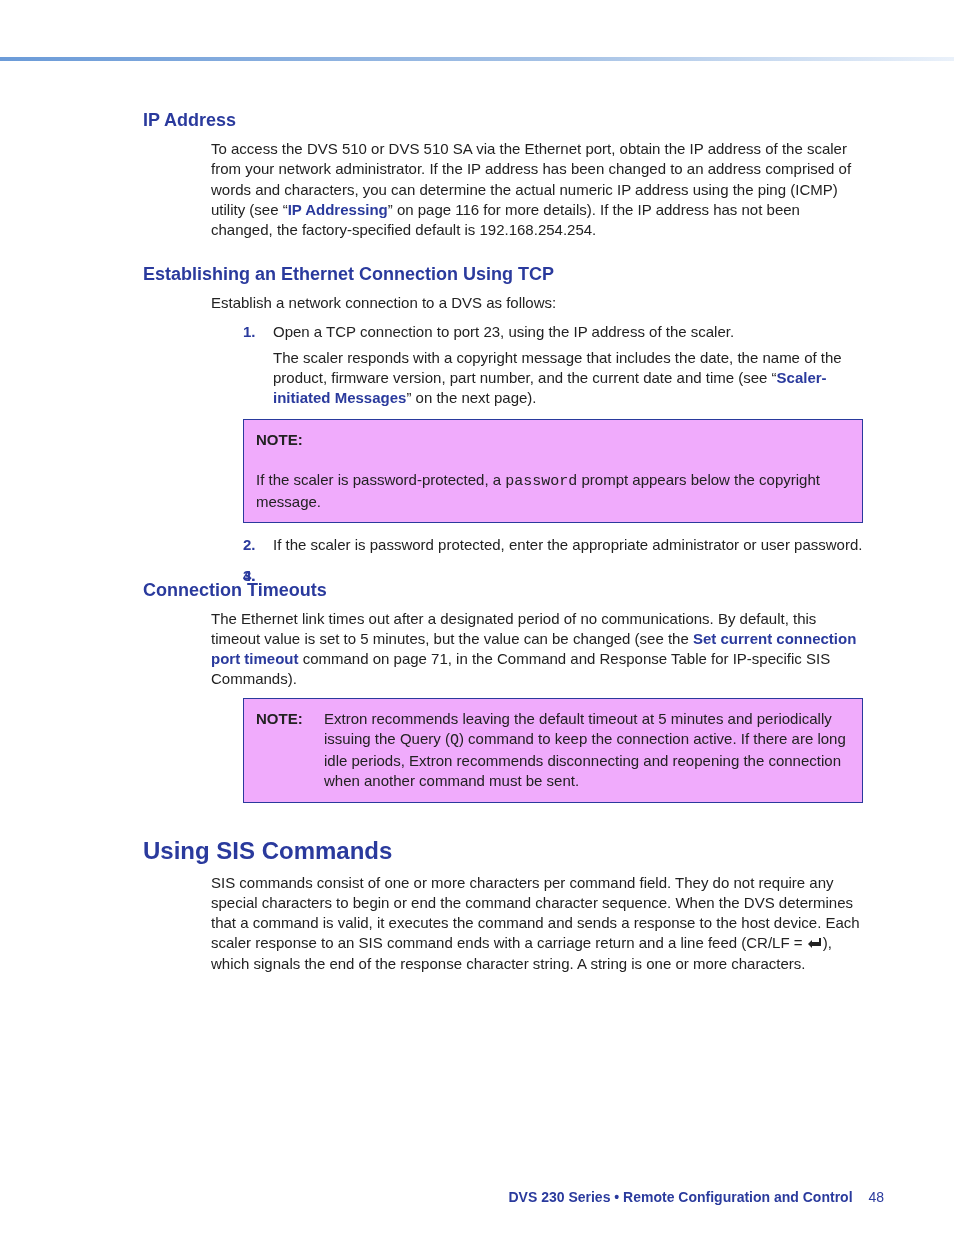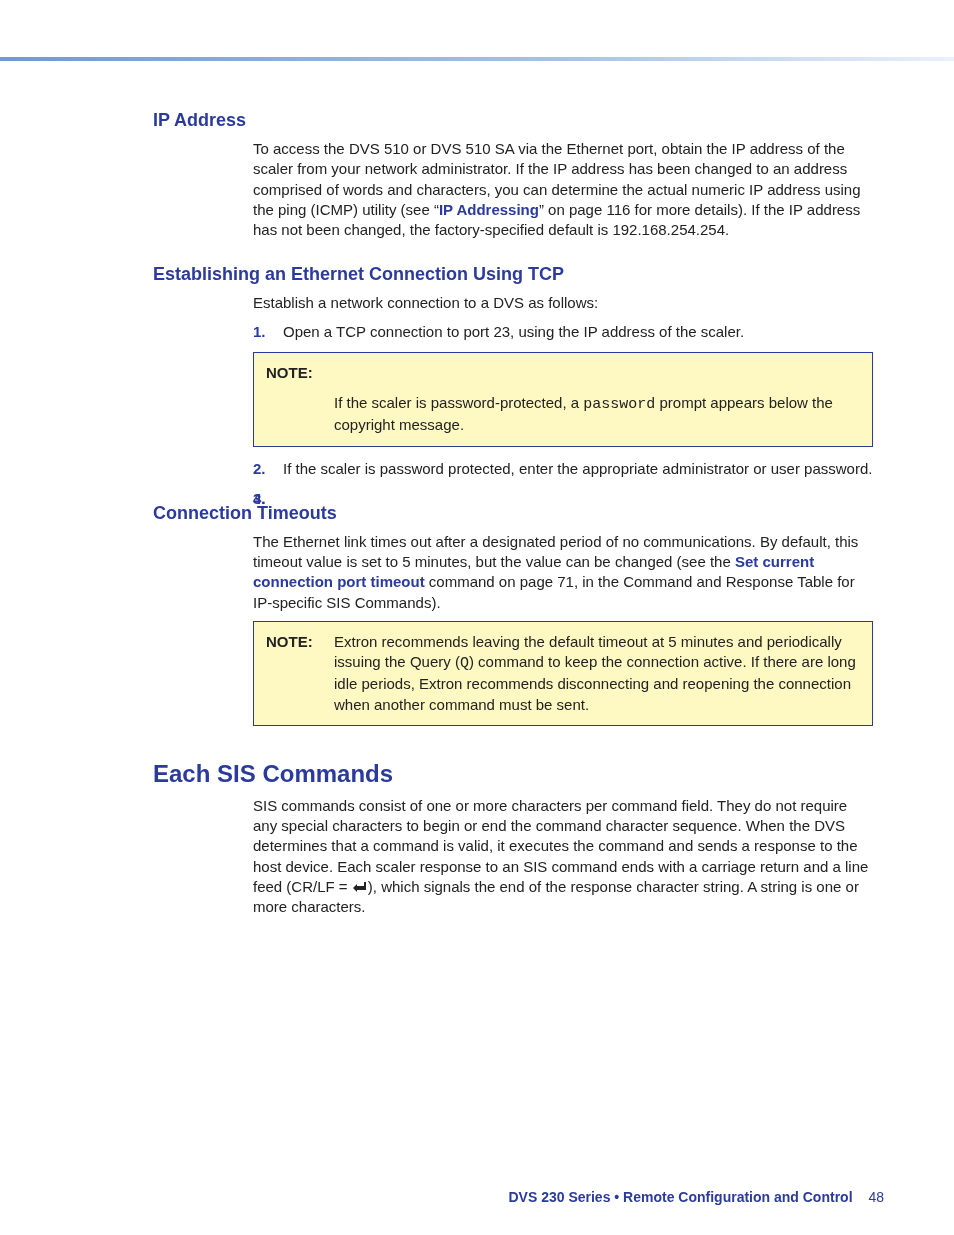--- a/index.html
+++ b/index.html
@@ -1,34 +1,34 @@
 <!DOCTYPE html>
 <html><head>
 <meta charset="utf-8">
 <style>
   * { box-sizing: border-box; margin: 0; padding: 0; }
   html, body { width: 954px; height: 1235px; background: #ffffff; font-family: "Segoe UI", "Helvetica Neue", Arial, sans-serif; color: #222; }
   .page { position: relative; width: 954px; height: 1235px; }
   .topbar { position: absolute; top: 57px; left: 0; width: 954px; height: 4px;
             background: linear-gradient(to right, #6b9bd8 0%, #a7c3e6 60%, #eaf1fa 100%); }
-  .content { position: absolute; top: 110px; left: 153px; width: 720px; }
+  .content { position: absolute; top: 110px; left: 143px; width: 720px; }
   .h2 { color: #2a3a9d; font-weight: 700; font-size: 18px; margin-top: 24px; margin-bottom: 8px; }
   .h1 { color: #2a3a9d; font-weight: 700; font-size: 24px; margin-top: 34px; margin-bottom: 8px; }
-  .body-block { margin-left: 100px; }
+  .body-block { margin-left: 68px; }
   p.body { font-size: 15px; line-height: 1.35; margin-bottom: 8px; }
   .link { color: #2a3a9d; font-weight: 700; }
   ol.steps { list-style: none; margin-left: 100px; margin-top: 6px; }
   ol.steps > li { position: relative; font-size: 15px; line-height: 1.35; padding-left: 30px; margin-bottom: 10px; }
   ol.steps > li > .num { position: absolute; left: 0; top: 0; color: #2a3a9d; font-weight: 700; }
   ol.steps p { margin-top: 6px; }
   .mono { font-family: "Consolas", "Courier New", monospace; }
-  .notebox { margin-left: 100px; border: 1px solid #2a3a9d; background: #fef9c3; padding: 10px 12px; font-size: 15px; line-height: 1.35; margin-top: 8px; margin-bottom: 12px; }
+  .notebox { margin-left: 100px; border: 1px solid #2a3a9d; background: #f0abfc; padding: 10px 12px; font-size: 15px; line-height: 1.35; margin-top: 8px; margin-bottom: 12px; }
   .notebox .label { font-weight: 800; display: inline-block; min-width: 58px; }
   .notebox .row { display: flex; gap: 10px; }
-  .notebox .row + .row { margin-top: 10px; }
+  .notebox .row + .row { margin-top: 10px; flex-direction: column; }
   .notebox .txt { flex: 1; }
   .footer { position: absolute; bottom: 30px; right: 70px; font-size: 14px; }
   .footer .title { color: #2a3a9d; font-weight: 700; }
   .footer .page { color: #2a3a9d; font-weight: 400; margin-left: 12px; position: static; display:inline; }
   .return { display: inline-block; transform: translateY(2px); }
   .first-h2 { margin-top: 0; }
 </style>
 </head>
 <body>
 
@@ -46,20 +46,23 @@
 
     <div class="h2">Establishing an Ethernet Connection Using TCP</div>
     <div class="body-block">
       <p class="body">Establish a network connection to a DVS as follows:</p>
     </div>
 
     <ol class="steps">
       <li>
         <span class="num">1.</span>
         <span>Open a TCP connection to port 23, using the IP address of the scaler.</span>
+        <p>
+          <span>The scaler responds with a copyright message that includes the date, the name of the product, firmware version, part number, and the current date and time (see “</span><span class="link">Scaler-initiated Messages</span><span>” on the next page).</span>
+        </p>
       </li>
     </ol>
 
     <div class="notebox">
       <div class="row">
         <span class="label">NOTE:</span>
       </div>
       <div class="row">
         <span class="label"></span>
         <span class="txt">
@@ -90,21 +93,21 @@
 
     <div class="notebox">
       <div class="row">
         <span class="label">NOTE:</span>
         <span class="txt">
           <span>Extron recommends leaving the default timeout at 5 minutes and periodically issuing the Query (</span><span class="mono">Q</span><span>) command to keep the connection active. If there are long idle periods, Extron recommends disconnecting and reopening the connection when another command must be sent.</span>
         </span>
       </div>
     </div>
 
-    <div class="h1">Each SIS Commands</div>
+    <div class="h1">Using SIS Commands</div>
     <div class="body-block">
       <p class="body">
         <span>SIS commands consist of one or more characters per command field. They do not require any special characters to begin or end the command character sequence. When the DVS determines that a command is valid, it executes the command and sends a response to the host device. Each scaler response to an SIS command ends with a carriage return and a line feed (CR/LF = </span><svg class="return" width="16" height="12" viewBox="0 0 16 12">
             <path d="M1 6 L5 2 L5 4 L12 4 L12 0 L14 0 L14 8 L5 8 L5 10 Z" fill="#222"></path>
           </svg><span>), which signals the end of the response character string. A string is one or more characters.</span>
       </p>
     </div>
 
   </div>
 

